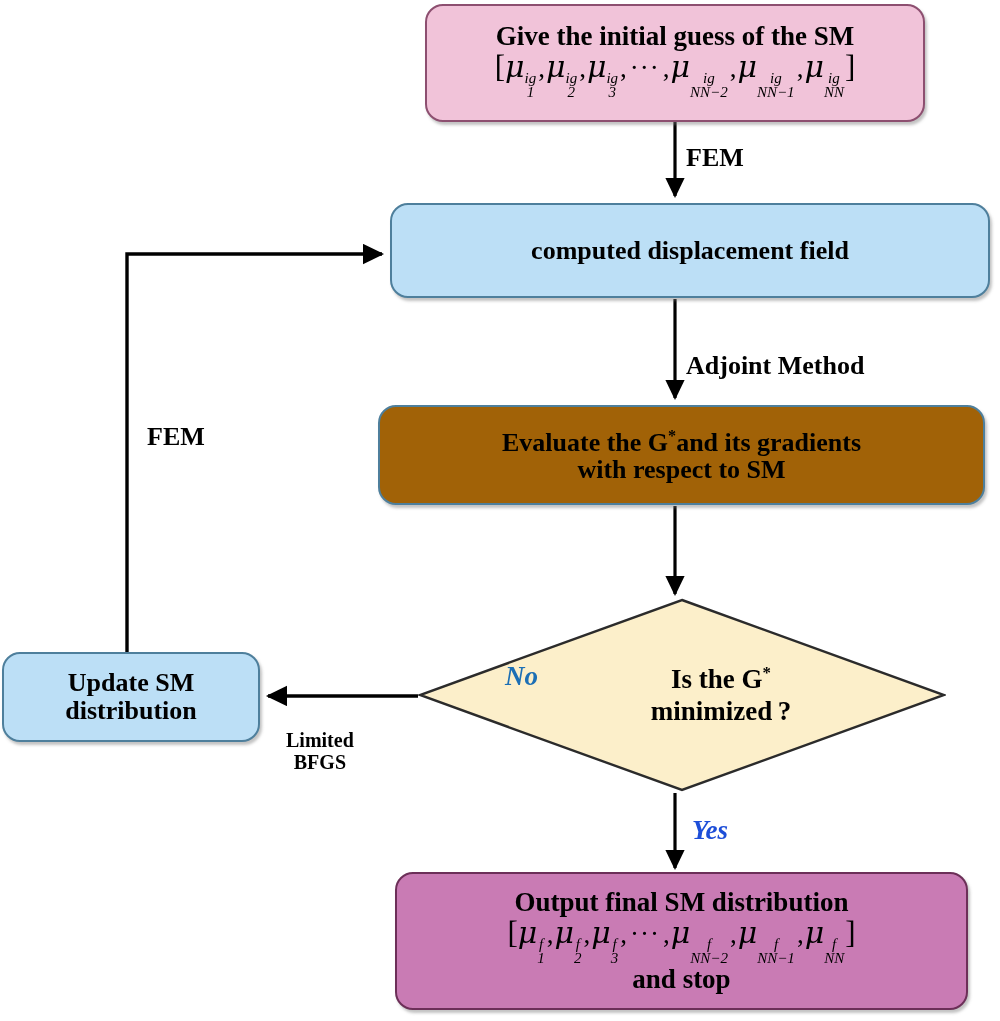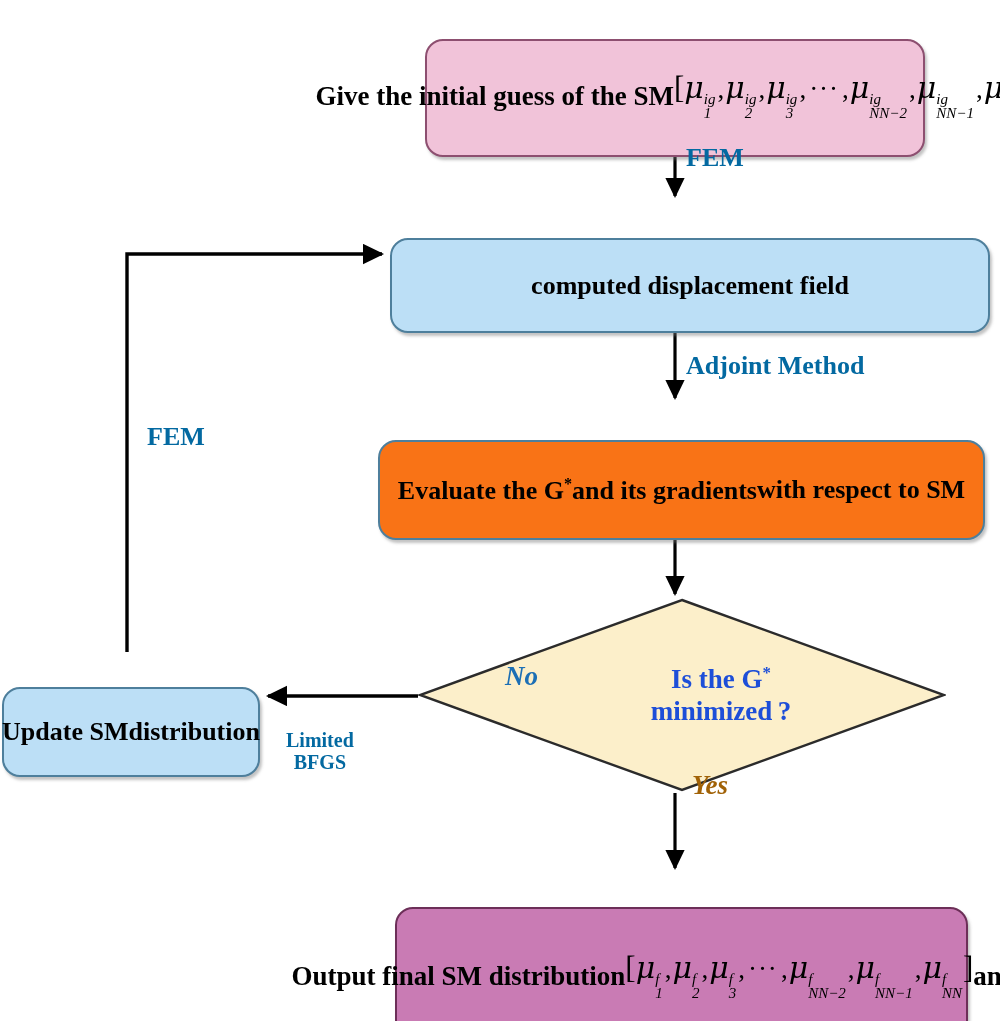--- a/index.html
+++ b/index.html
@@ -23,28 +23,28 @@
     left: 0;
     top: 0;
     width: 1000px;
     height: 1021px;
     pointer-events: none;
   }
   .node {
     position: absolute;
     box-sizing: border-box;
     display: flex;
-    flex-direction: row;
+    flex-direction: column;
     align-items: center;
     justify-content: center;
+    text-align: center;
     border: 2px solid #4a4a4a;
     border-radius: 18px;
     box-shadow: 2px 3px 3px rgba(120,120,120,0.45);
     line-height: 1.06;
-    margin-top: 35px;
   }
   .node .line {
     font-weight: bold;
     color: #000000;
     white-space: nowrap;
   }
   .t1 { font-size: 27px; }
   .t2 { font-size: 26px; }
 
   
@@ -54,21 +54,21 @@
     border-color: #8d4f70;
     padding-bottom: 4px;
   }
   #node-forward-problem {
     left: 390px; top: 203px; width: 600px; height: 95px;
     background: #BCDFF6;
     border-color: #4e7f9c;
   }
   #node-evaluate-g {
     left: 378px; top: 405px; width: 607px; height: 100px;
-    background: #f97316;
+    background: #a16207;
     border-color: #4e7f9c;
   }
   #node-update-sm {
     left: 2px; top: 652px; width: 258px; height: 90px;
     background: #BCDFF6;
     border-color: #4e7f9c;
   }
   #node-output-final {
     left: 395px; top: 872px; width: 573px; height: 138px;
     background: #C97BB4;
@@ -83,45 +83,45 @@
   #node-decision .diamond-label {
     position: absolute;
     left: 0; top: 0; width: 100%; height: 100%;
     display: flex;
     flex-direction: column;
     align-items: center;
     justify-content: center;
     text-align: center;
     font-size: 27px;
     font-weight: bold;
-    color: #1d4ed8;
+    color: #000000;
     line-height: 1.18;
     padding-left: 78px;
     box-sizing: border-box;
   }
 
   
   .edge-label {
     position: absolute;
     font-weight: bold;
-    color: #0369a1;
+    color: #000000;
     white-space: nowrap;
   }
   #label-fem-top   { left: 686px; top: 143px; font-size: 26px; }
   #label-adjoint   { left: 686px; top: 351px; font-size: 26px; }
   #label-fem-left  { left: 147px; top: 422px; font-size: 26px; }
   #label-no        { left: 505px; top: 640px; font-size: 27px;
                      font-style: italic; color: #1c6fb5; margin-top: 21px; }
   #label-limited-bfgs {
     left: 286px; top: 729px; font-size: 20px;
     text-align: center; line-height: 1.1;
   }
   #label-yes {
-    left: 692px; top: 770px; font-size: 27px;
-    font-style: italic; color: #a16207;
+    left: 692px; top: 815px; font-size: 27px;
+    font-style: italic; color: #1d4ed8;
   }
 
   
   .math {
     font-family: "Liberation Serif", "DejaVu Serif", serif;
     font-size: 29px;
     font-weight: normal;
     white-space: nowrap;
     letter-spacing: 0px;
   }

